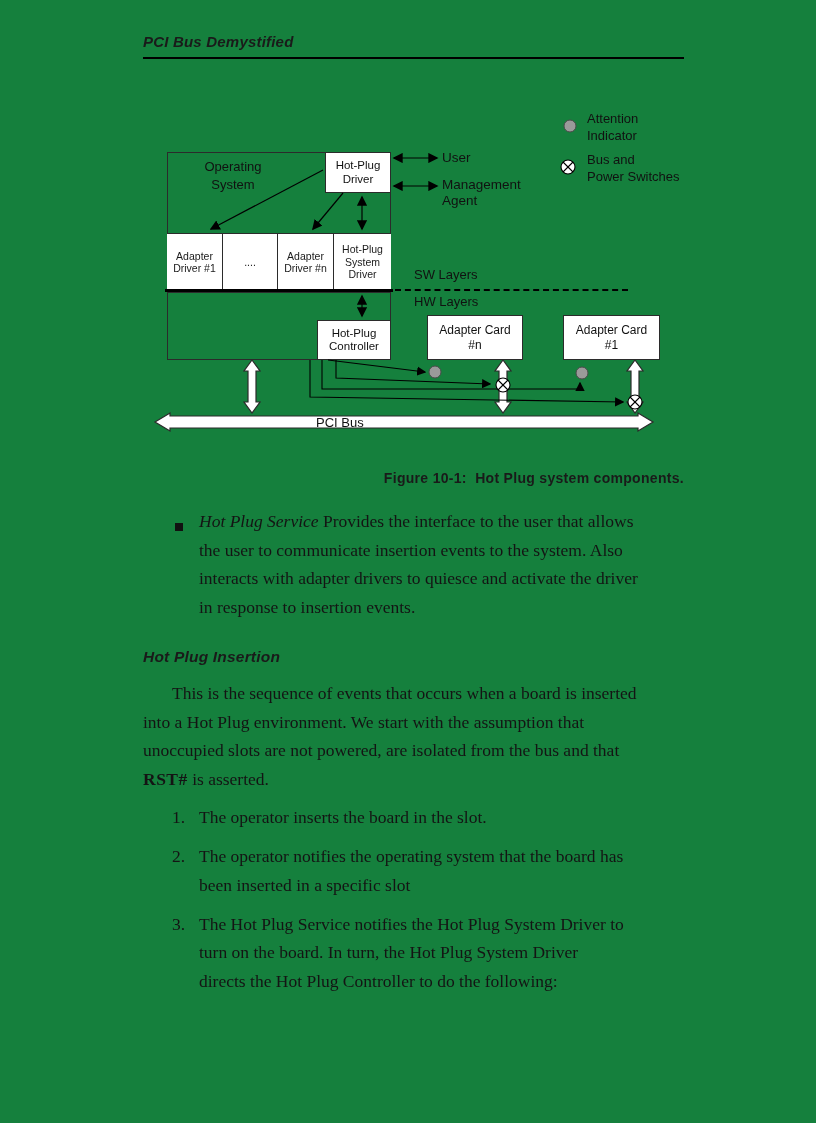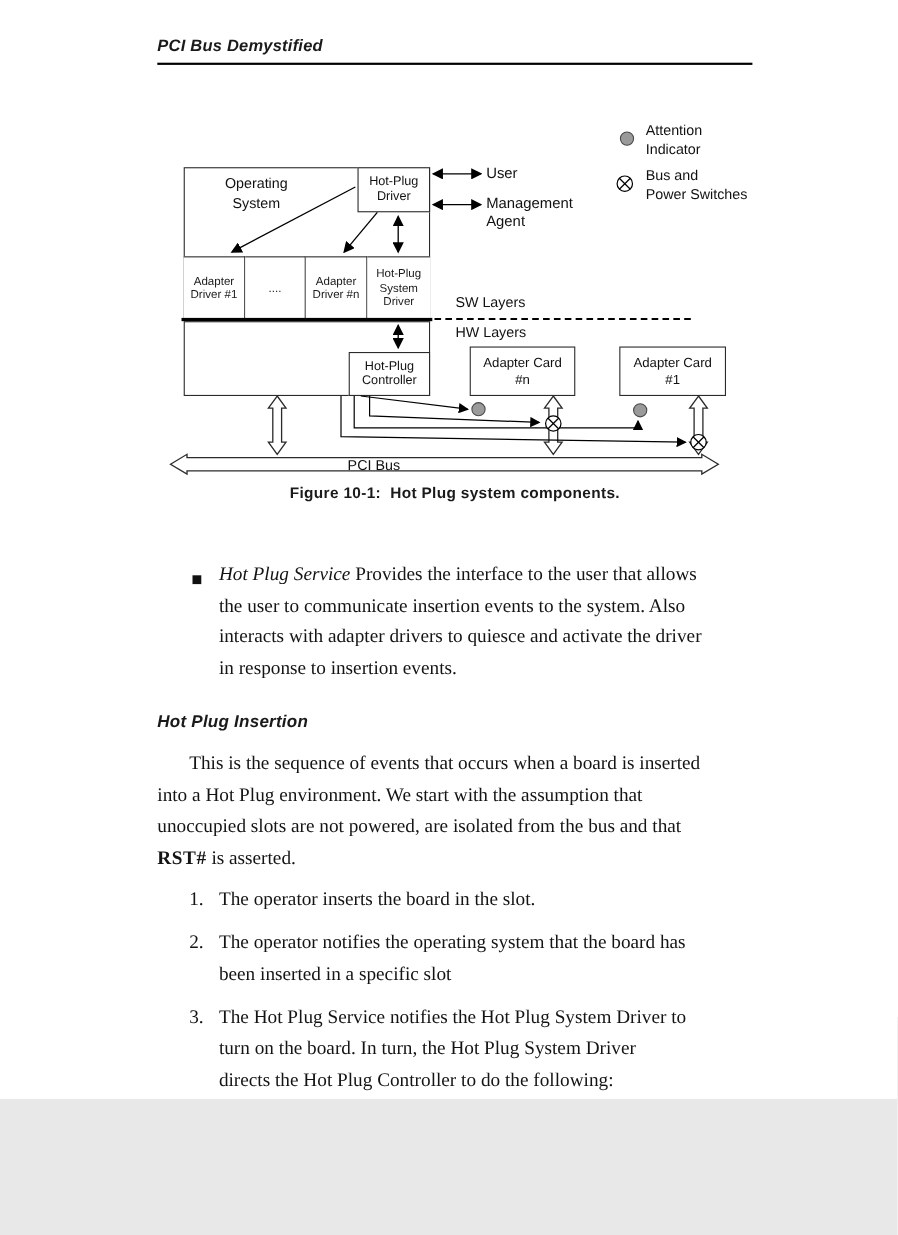--- a/index.html
+++ b/index.html
@@ -1,16 +1,16 @@
 <!DOCTYPE html>
 <html><head>
 <meta charset="utf-8">
 <style>
   html,body{margin:0;padding:0;background:#e8e8e8;}
-  .page{position:relative;width:816px;height:999px;background:#ffffff;margin:0 auto;
+  .page{position:relative;width:816px;height:1123px;background:#15803d;margin:0 auto;
         font-family:"Liberation Sans",sans-serif;color:#1a1a1a;overflow:hidden;}
   .abs{position:absolute;}
 
   
   .hdr-title{left:143px;top:33px;font:italic bold 15px "Liberation Sans",sans-serif;letter-spacing:.2px;}
   .hdr-rule{left:143px;top:57px;width:541px;height:2px;background:#000;}
 
   
   .diagram{left:150px;top:100px;width:560px;height:345px;}
   .diagram svg{position:absolute;left:0;top:0;z-index:2;pointer-events:none;}
@@ -36,21 +36,21 @@
   .cardn-box{left:277px;top:215px;width:96px;height:45px;font-size:12px;line-height:15px;}
   .card1-box{left:413px;top:215px;width:97px;height:45px;font-size:12px;line-height:15px;}
   .user-lbl{left:292px;top:50px;font-size:13.5px;}
   .mgmt-lbl{left:292px;top:77px;font-size:13.5px;line-height:16px;}
   .legend-att{left:437px;top:11px;font-size:13px;line-height:16.5px;}
   .legend-sw{left:437px;top:52px;font-size:13px;line-height:16.5px;}
   .pci-lbl{left:166px;top:315px;font-size:13px;z-index:4;}
   .stack span{display:block;}
 
   
-  .caption{left:143px;top:440px;width:541px;text-align:center;
+  .caption{left:143px;top:470px;width:541px;text-align:right;
            font:bold 14px "Liberation Sans",sans-serif;letter-spacing:.3px;white-space:pre;}
   .serif{font-family:"Liberation Serif",serif;font-size:17.5px;line-height:28.6px;color:#141414;}
   .bullet-sq{left:175px;top:523px;width:8px;height:8px;background:#111;}
   .bullet-text{left:199px;top:507px;width:447px;}
   .section-hd{left:143px;top:648px;font:italic bold 15.5px "Liberation Sans",sans-serif;letter-spacing:.2px;}
   .para{left:143px;top:679px;width:497px;text-indent:29px;}
   .rst{font-weight:bold;letter-spacing:.5px;}
   .num-list{left:172px;top:803px;width:455px;}
   .num-item{display:flex;margin-bottom:10.5px;}
   .num-item .num{width:27px;flex:none;}

